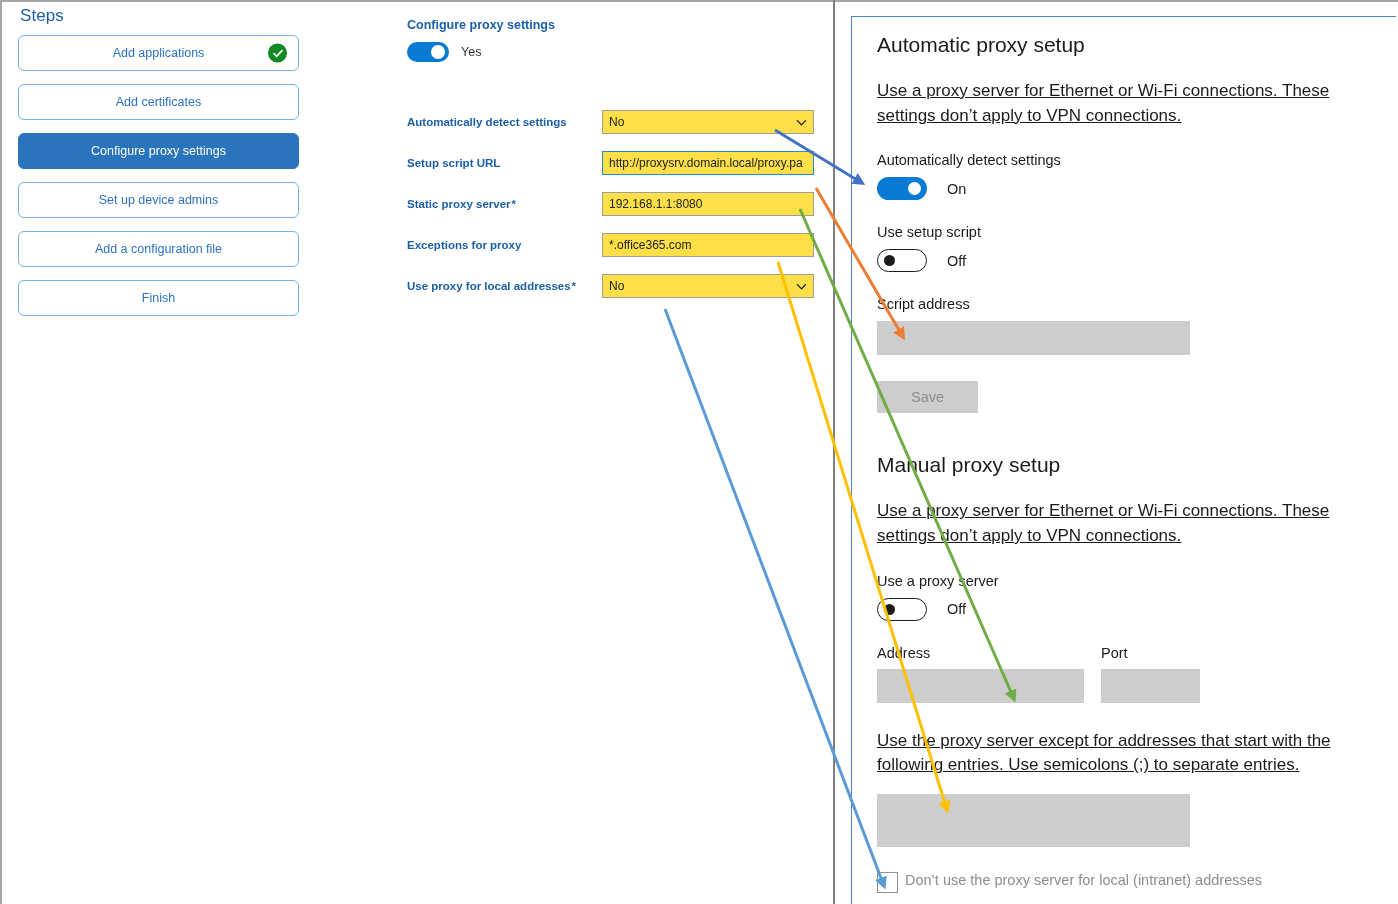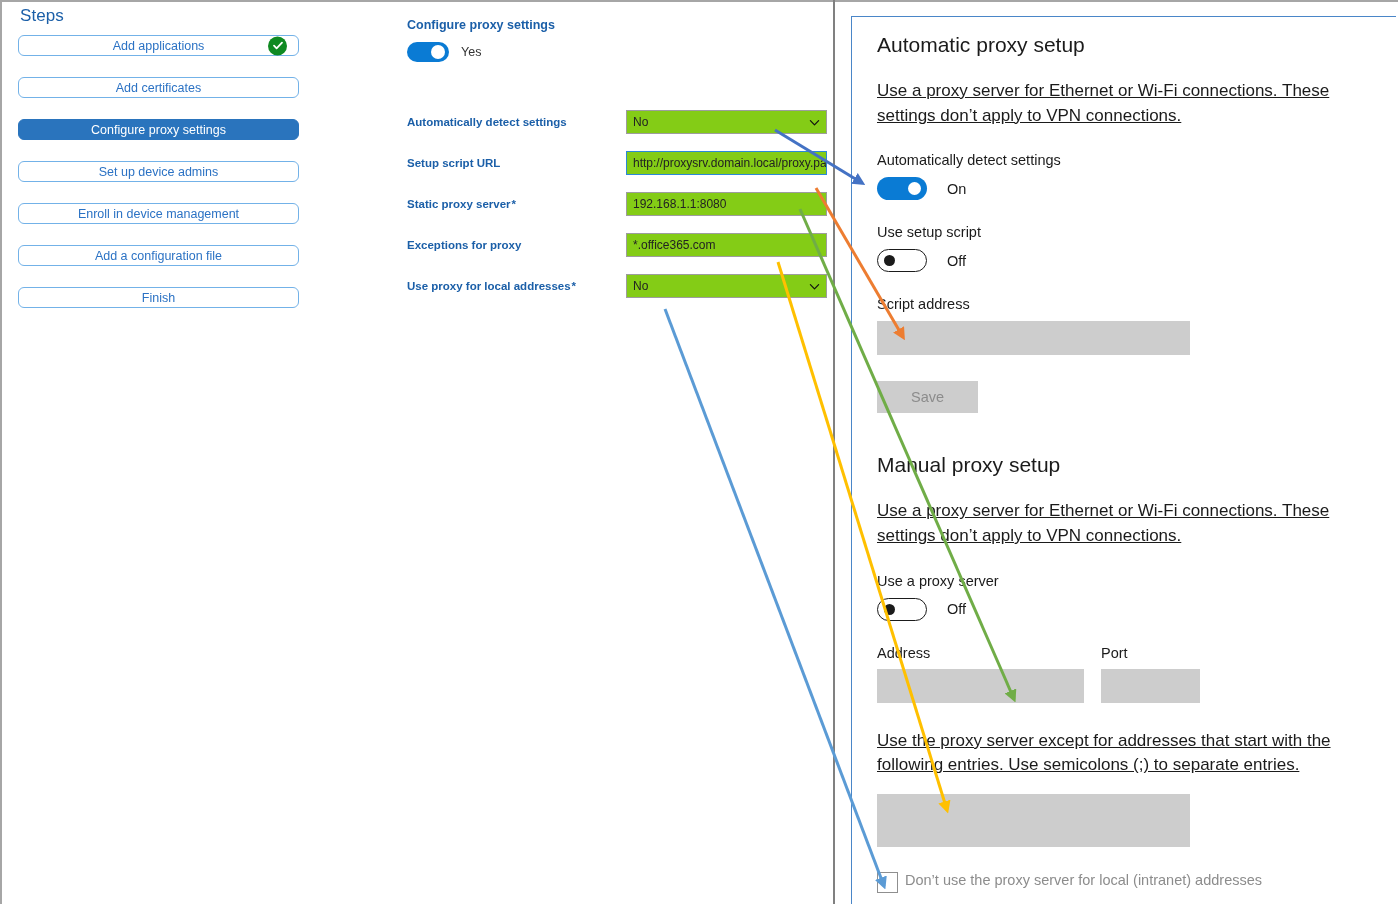--- a/index.html
+++ b/index.html
@@ -17,26 +17,26 @@
   .frame-left{position:absolute;left:0;top:0;width:2px;height:904px;background:#a6a6a6;}
   .divider-v{position:absolute;left:833px;top:0;width:2px;height:904px;background:#808080;}
 
   
   .steps-panel{position:absolute;left:18px;top:6px;width:300px;}
   .steps-title{
     font-size:17px;font-weight:normal;color:#1b5fa8;margin:0 0 9px 2px;letter-spacing:.1px;
   }
   .step{
     box-sizing:border-box;
-    width:281px;height:21px;
+    width:281px;height:36px;
     border:1px solid #73b2e8;border-radius:6px;
     background:#ffffff;
     color:#2b72c4;font-size:12.5px;
     display:flex;align-items:center;justify-content:center;
-    margin-bottom:21px;position:relative;
+    margin-bottom:13px;position:relative;
   }
   .step.active{
     background:#2a74bd;border-color:#2a74bd;color:#ffffff;
   }
   .step-check{
     position:absolute;right:11px;top:50%;transform:translateY(-50%);
     width:19px;height:19px;border-radius:50%;
     background:#0f8a22;
     display:flex;align-items:center;justify-content:center;
   }
@@ -60,25 +60,25 @@
   .fields{margin-top:49px;}
   .frow{display:flex;align-items:center;height:22px;margin-bottom:19px;}
   .flabel{
     width:195px;flex:0 0 auto;
     font-size:11.5px;font-weight:bold;color:#1b5fa8;
   }
   .flabel .req{color:#1b5fa8;font-weight:bold;}
   .fctl{
     box-sizing:border-box;
     width:175px;height:24px;
-    border:1px solid #9d9d9d;background:#84cc16;
+    border:1px solid #9d9d9d;background:#fde047;
     font-size:12px;color:#222;
     display:flex;align-items:center;
     padding:0 6px;position:relative;
-    white-space:nowrap;overflow:hidden;margin-left:24px;
+    white-space:nowrap;overflow:hidden;
   }
   .fctl.focus{border:1.5px solid #2b88d8;}
   .fctl.wide{width:212px;}
   .chev{
     position:absolute;right:7px;top:50%;transform:translateY(-50%);
     width:10px;height:10px;
   }
 
   
   .win-panel{
@@ -150,23 +150,20 @@
     </div>
 
     <div class="step active">
       <span>Configure proxy settings</span>
     </div>
 
     <div class="step">
       <span>Set up device admins</span>
     </div>
 
-    <div class="step">
-      <span>Enroll in device management</span>
-    </div>
 
     <div class="step">
       <span>Add a configuration file</span>
     </div>
 
     <div class="step">
       <span>Finish</span>
     </div>
   </div>
 

